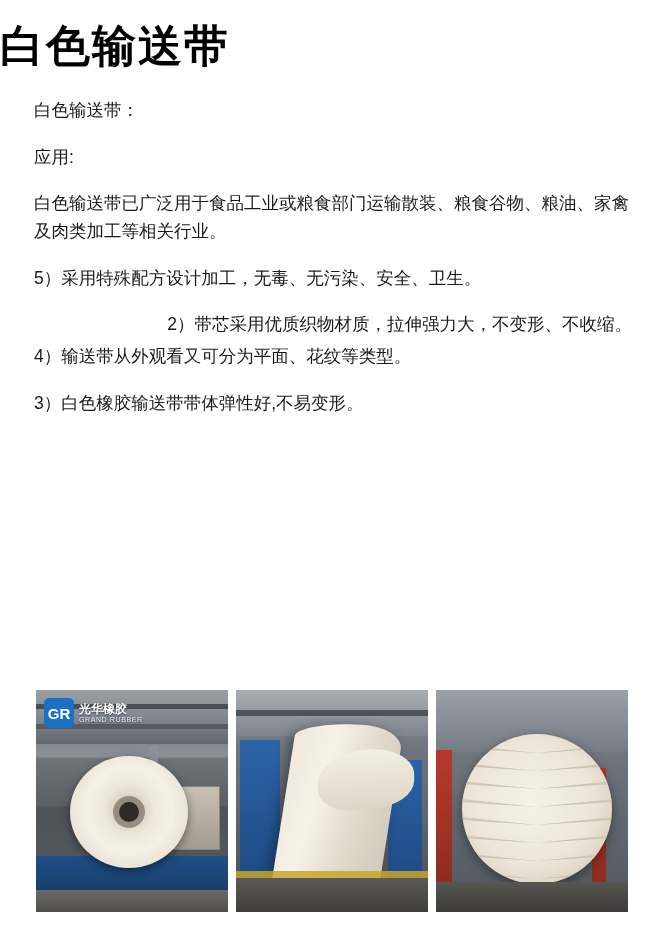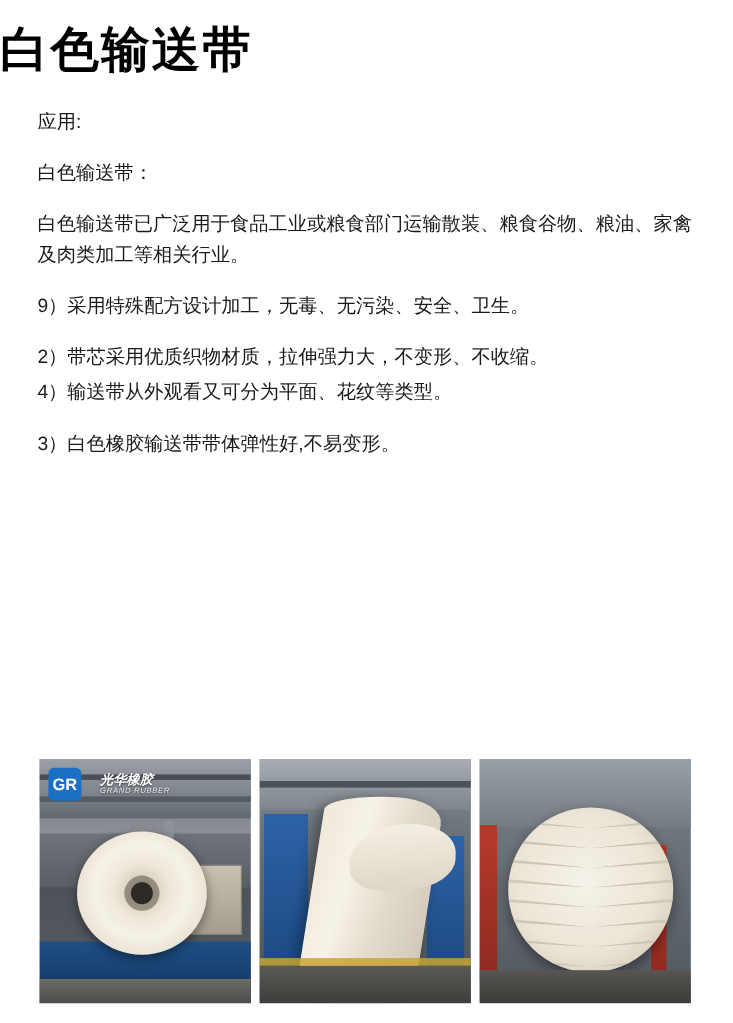--- a/index.html
+++ b/index.html
@@ -34,20 +34,21 @@
     padding: 0 34px;
     font-size: 17.5px;
     line-height: 1.62;
     color: #1a1a1a;
   }
   .para {
     margin: 0 0 18px 0;
   }
   .para.tight {
     margin-bottom: 4px;
+    text-align: right;
   }
   .gallery {
     position: absolute;
     left: 36px;
     top: 668px;
     width: 594px;
     height: 222px;
     display: flex;
     gap: 8px;
   }
@@ -104,39 +105,38 @@
   }
   .p1 .post {
     position: absolute; right: 70px; top: 56px; width: 9px; height: 120px;
     background: #8e9298;
   }
   .logo-badge {
     position: absolute;
     left: 8px; top: 8px;
     display: flex;
     align-items: center;
-    gap: 17px;
+    gap: 5px;
   }
   .logo-mark {
     width: 30px; height: 30px;
     border-radius: 5px;
     background: #1b6fc4;
     color: #ffffff;
     font-size: 15px;
     font-weight: bold;
     display: flex;
     align-items: center;
     justify-content: center;
     letter-spacing: 0px;
   }
   .logo-text-wrap {
     display: flex;
     flex-direction: column;
     line-height: 1.05;
-    font-style: italic;
   }
   .logo-cn {
     font-size: 12px;
     color: #ffffff;
     font-weight: bold;
     text-shadow: 0 1px 2px rgba(0,0,0,0.6);
   }
   .logo-en {
     font-size: 7px;
     color: #e8edf3;
@@ -227,24 +227,24 @@
   }
 </style>
 </head>
 <body>
 
 <div class="page">
 
   <h1 class="title">白色输送带</h1>
 
   <div class="body-text">
+    <p class="para">白色输送带：</p>
     <p class="para">应用:</p>
-    <p class="para">白色输送带：</p>
     <p class="para">白色输送带已广泛用于食品工业或粮食部门运输散装、粮食谷物、粮油、家禽及肉类加工等相关行业。</p>
-    <p class="para">9）采用特殊配方设计加工，无毒、无污染、安全、卫生。</p>
+    <p class="para">5）采用特殊配方设计加工，无毒、无污染、安全、卫生。</p>
     <p class="para tight">2）带芯采用优质织物材质，拉伸强力大，不变形、不收缩。</p>
     <p class="para">4）输送带从外观看又可分为平面、花纹等类型。</p>
     <p class="para">3）白色橡胶输送带带体弹性好,不易变形。</p>
   </div>
 
   <div class="gallery">
 
     <div class="photo p1">
       <div class="ceiling"></div>
       <div class="beam b1"></div>

